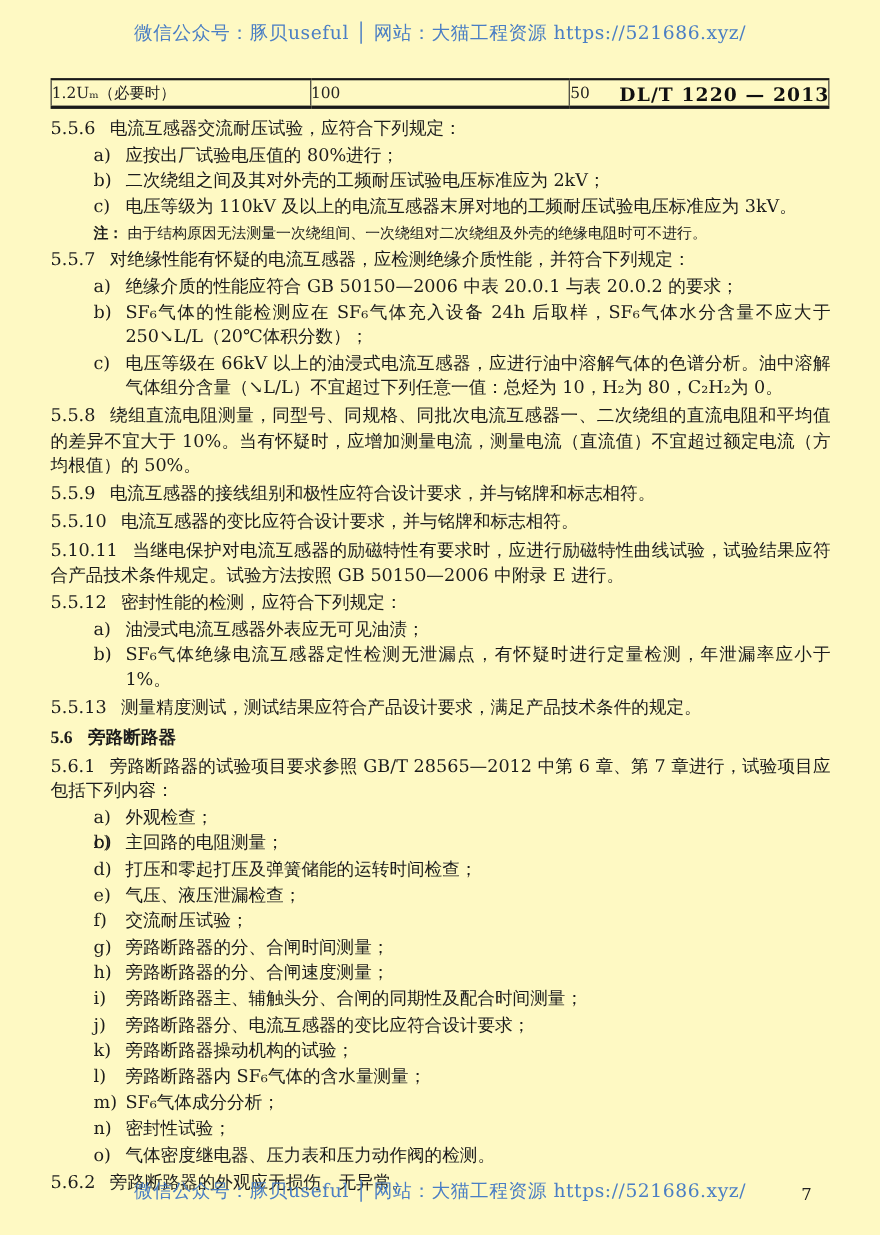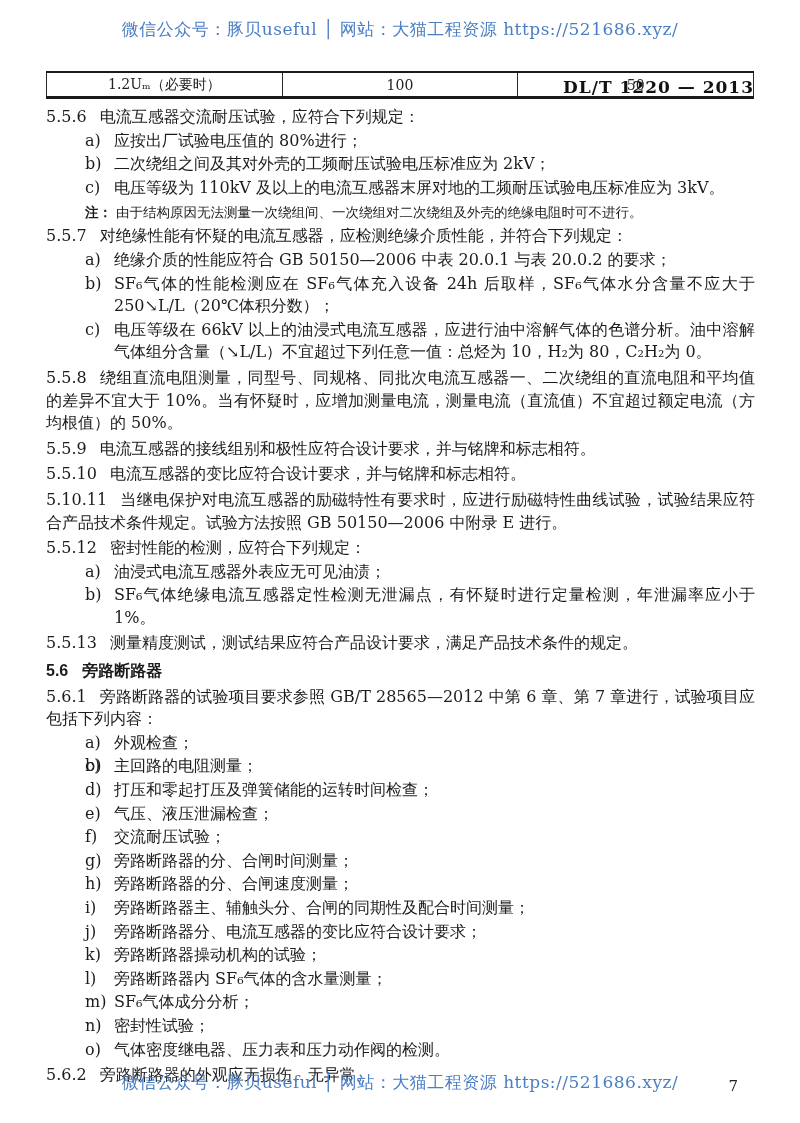--- a/index.html
+++ b/index.html
@@ -1,40 +1,40 @@
 <!DOCTYPE html>
 <html><head>
 <meta charset="utf-8">
 <style>
   html,body{margin:0;padding:0;}
   body{background:#e8e8e8;font-family:"DejaVu Serif","Liberation Serif",serif;}
-  .page{position:relative;width:800px;height:1123px;background:#ffffff;margin:0 auto;overflow:hidden;color:#1c1c1c;}
+  .page{position:relative;width:800px;height:1123px;background:#fef9c3;margin:0 auto;overflow:hidden;color:#1c1c1c;}
 
   
   .watermark{position:absolute;left:0;width:100%;text-align:center;font-size:17px;letter-spacing:0.5px;}
   .watermark.top{top:18px;}
   .watermark.bottom{top:1071px;}
   .std-code{position:absolute;top:37px;right:46px;font-size:17px;font-weight:700;letter-spacing:1px;color:#111;margin-top:40px;}
   .page-num{position:absolute;top:1077px;right:62px;font-size:15px;color:#222;}
 
   
   .top-table{position:absolute;left:46px;top:71px;width:708px;border-collapse:collapse;table-layout:fixed;}
   .top-table td{border:1px solid #2a2a2a;border-top:2px solid #1a1a1a;border-bottom:3px solid #1a1a1a;
-    height:23px;text-align:center;vertical-align:middle;font-size:14px;color:#222;padding:0;}
+    height:23px;text-align:left;vertical-align:middle;font-size:14px;color:#222;padding:0;}
 
   
   .doc-body{position:absolute;left:46px;top:103px;width:709px;font-size:16px;line-height:22.6px;}
   .line{position:relative;text-align:justify;}
   .clause{margin-top:3px;}
   .clause .label{margin-right:13px;white-space:nowrap;}
   .item{padding-left:68px;margin-top:1px;}
   .item .label{position:absolute;left:39px;top:0;}
   .note{padding-left:39px;font-size:13.5px;line-height:20px;margin-top:3px;margin-bottom:2px;}
   .note .label{font-weight:700;margin-right:4px;}
-  .heading{font-weight:700;font-family:Liberation Sans, sans-serif;font-size:16px;margin-top:5px;margin-bottom:2px;}
+  .heading{font-weight:700;font-family:Liberation Serif, serif;font-size:16px;margin-top:5px;margin-bottom:2px;}
   .heading .label{margin-right:14px;}
 </style>
 </head>
 <body>
 
 <div class="page">
 
   <div class="watermark top" style="color: rgb(74, 126, 196);">微信公众号：豚贝useful │ 网站：大猫工程资源 https://521686.xyz/</div>
 
   <div class="std-code">DL/T 1220 — 2013</div>

